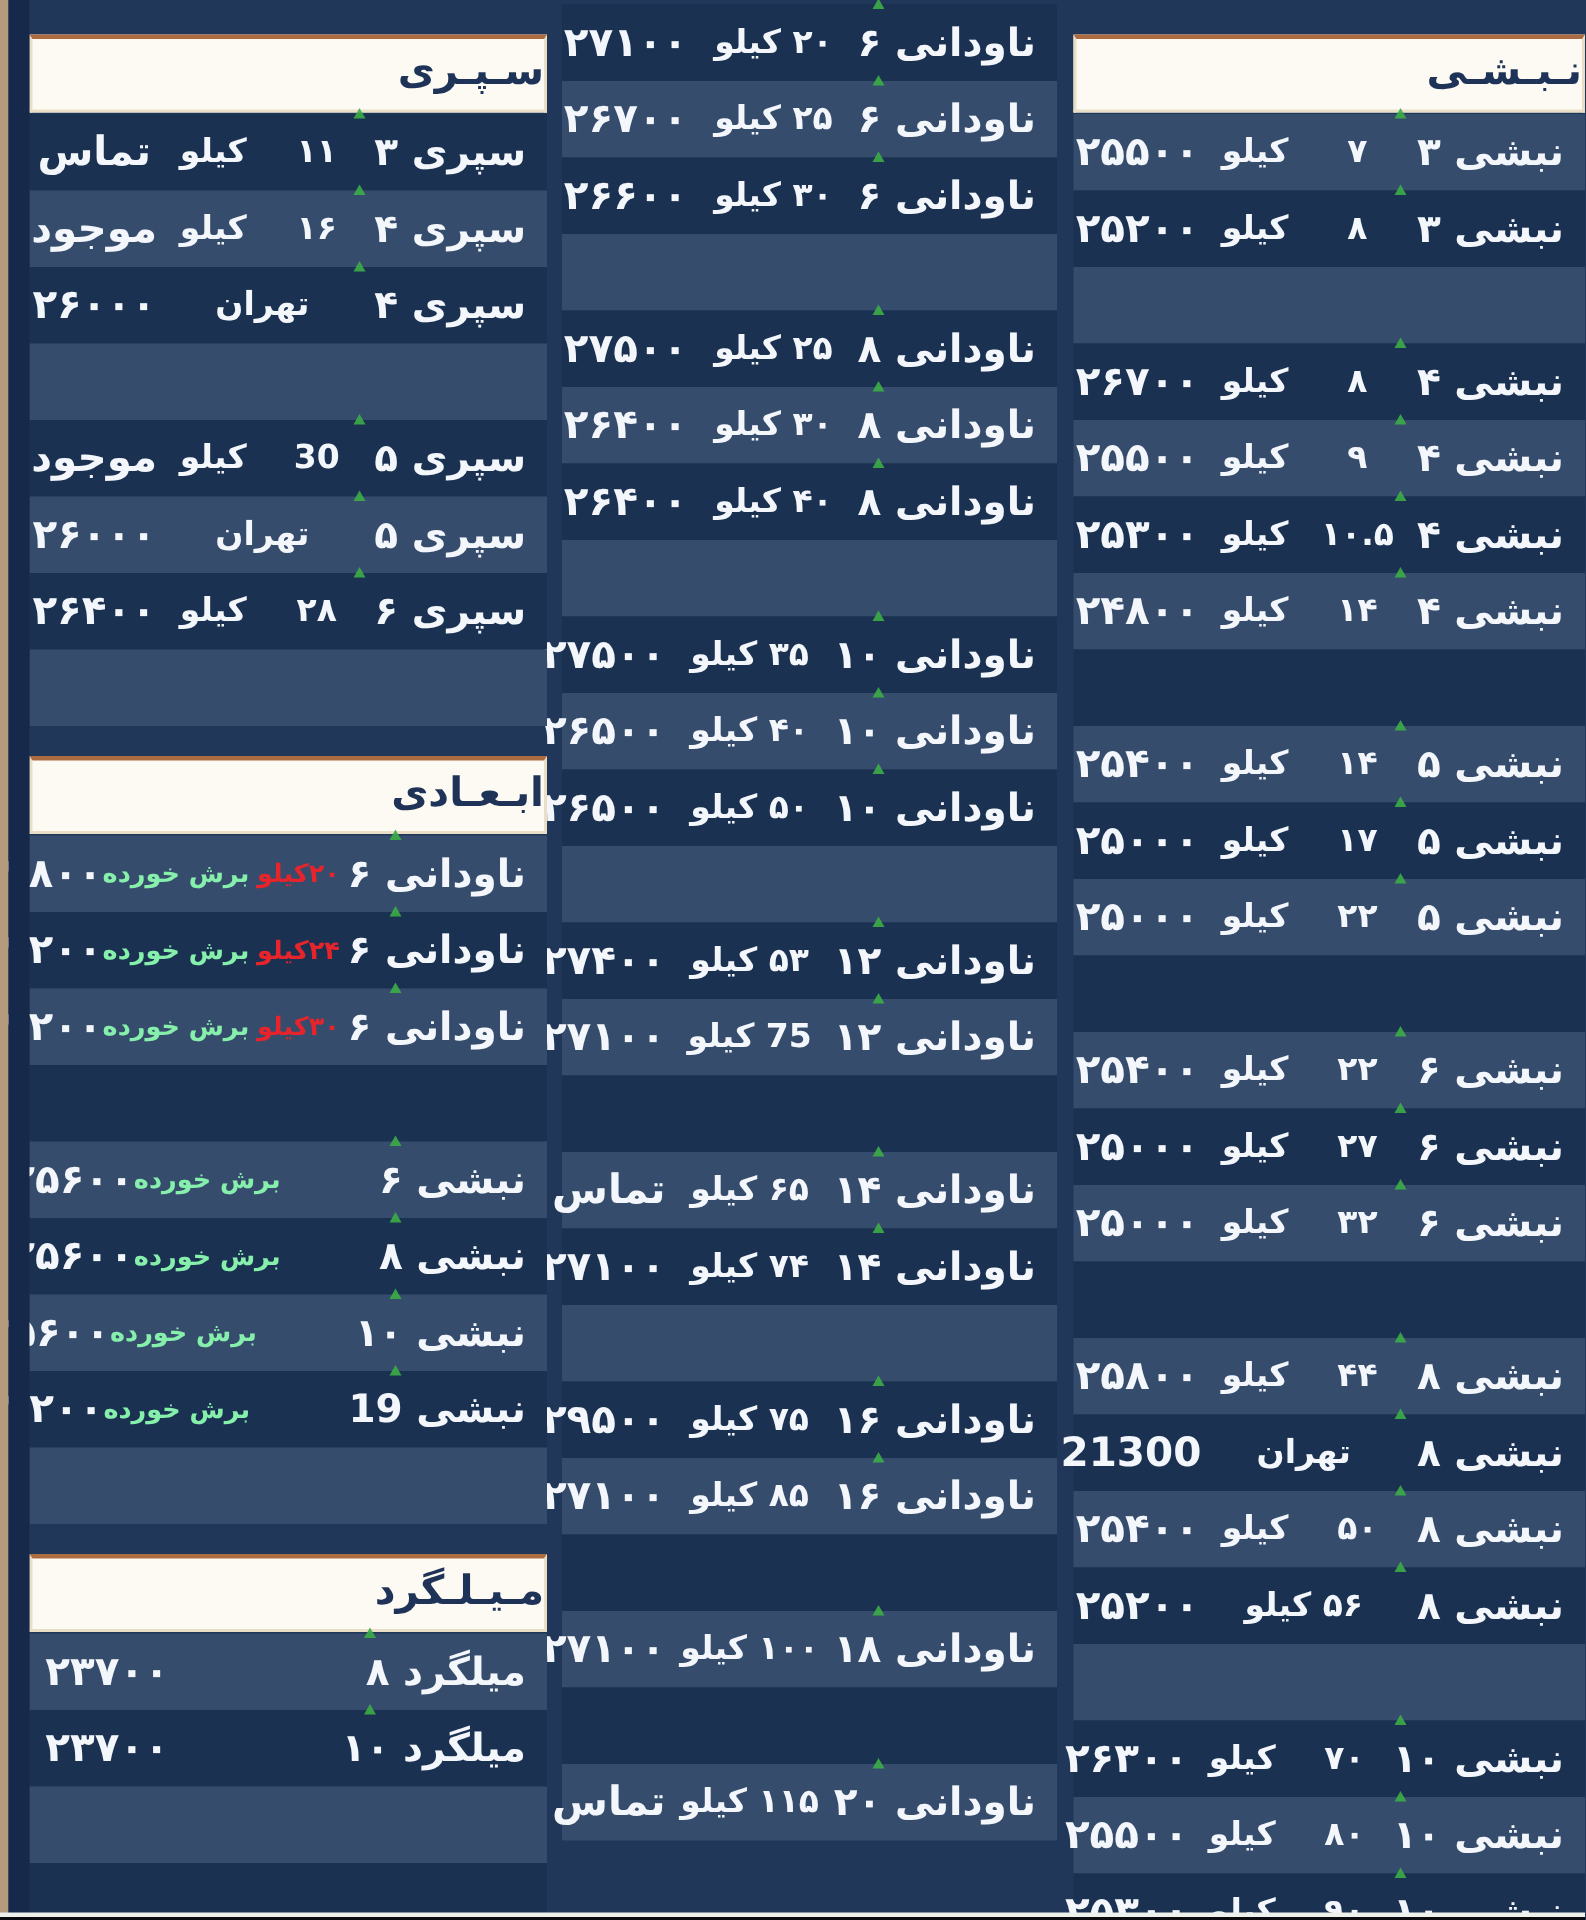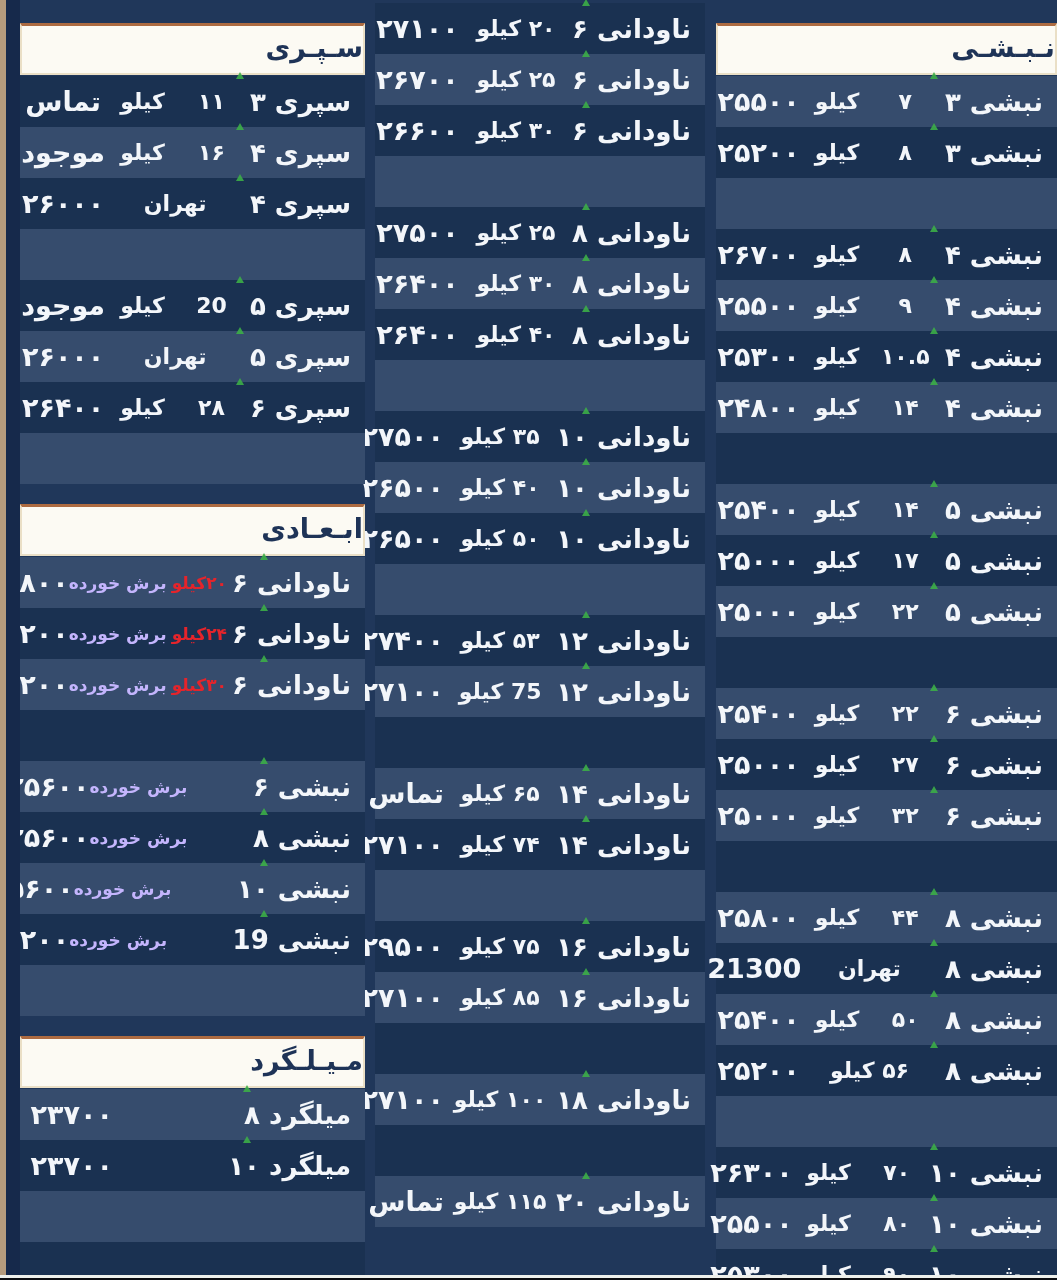--- a/index.html
+++ b/index.html
@@ -27,21 +27,21 @@
 
   .row{height:51px;display:flex;align-items:center;position:relative}
   .row.light{background:#364c6d}
   .row.dark{background:#1a3151}
 
   .cell{color:#f3f6fa;text-align:center;box-sizing:border-box;white-space:nowrap;overflow:visible}
   .name{text-align:right;padding-right:14px;font-size:26px}
   .price{font-size:27px}
   .w,.u{font-size:22px}
   .red{color:#e5242b;font-size:17px}
-  .note{color:#c4b5fd;font-size:17px}
+  .note{color:#86efac;font-size:17px}
 
   .four .name{flex:0 0 35%}
   .four .w{flex:0 0 19%}
   .four .u{flex:0 0 21%}
   .four .price{flex:1 1 auto}
   .four .span2{flex:0 0 40%}
 
   .three .name{flex:0 0 35%}
   .three .w{flex:0 0 34%}
   .three .price{flex:1 1 auto}
@@ -342,21 +342,21 @@
       <div class="row four dark">
         <span class="tick"></span>
         <span class="cell name">سپری ۴</span>
         <span class="cell w span2">تهران</span>
         <span class="cell price">۲۶۰۰۰</span>
       </div>
       <div class="row four light"></div>
       <div class="row four dark">
         <span class="tick"></span>
         <span class="cell name">سپری ۵</span>
-        <span class="cell w">20</span>
+        <span class="cell w">30</span>
         <span class="cell u">کیلو</span>
         <span class="cell price">موجود</span>
       </div>
       <div class="row four light">
         <span class="tick"></span>
         <span class="cell name">سپری ۵</span>
         <span class="cell w span2">تهران</span>
         <span class="cell price">۲۶۰۰۰</span>
       </div>
       <div class="row four dark">

